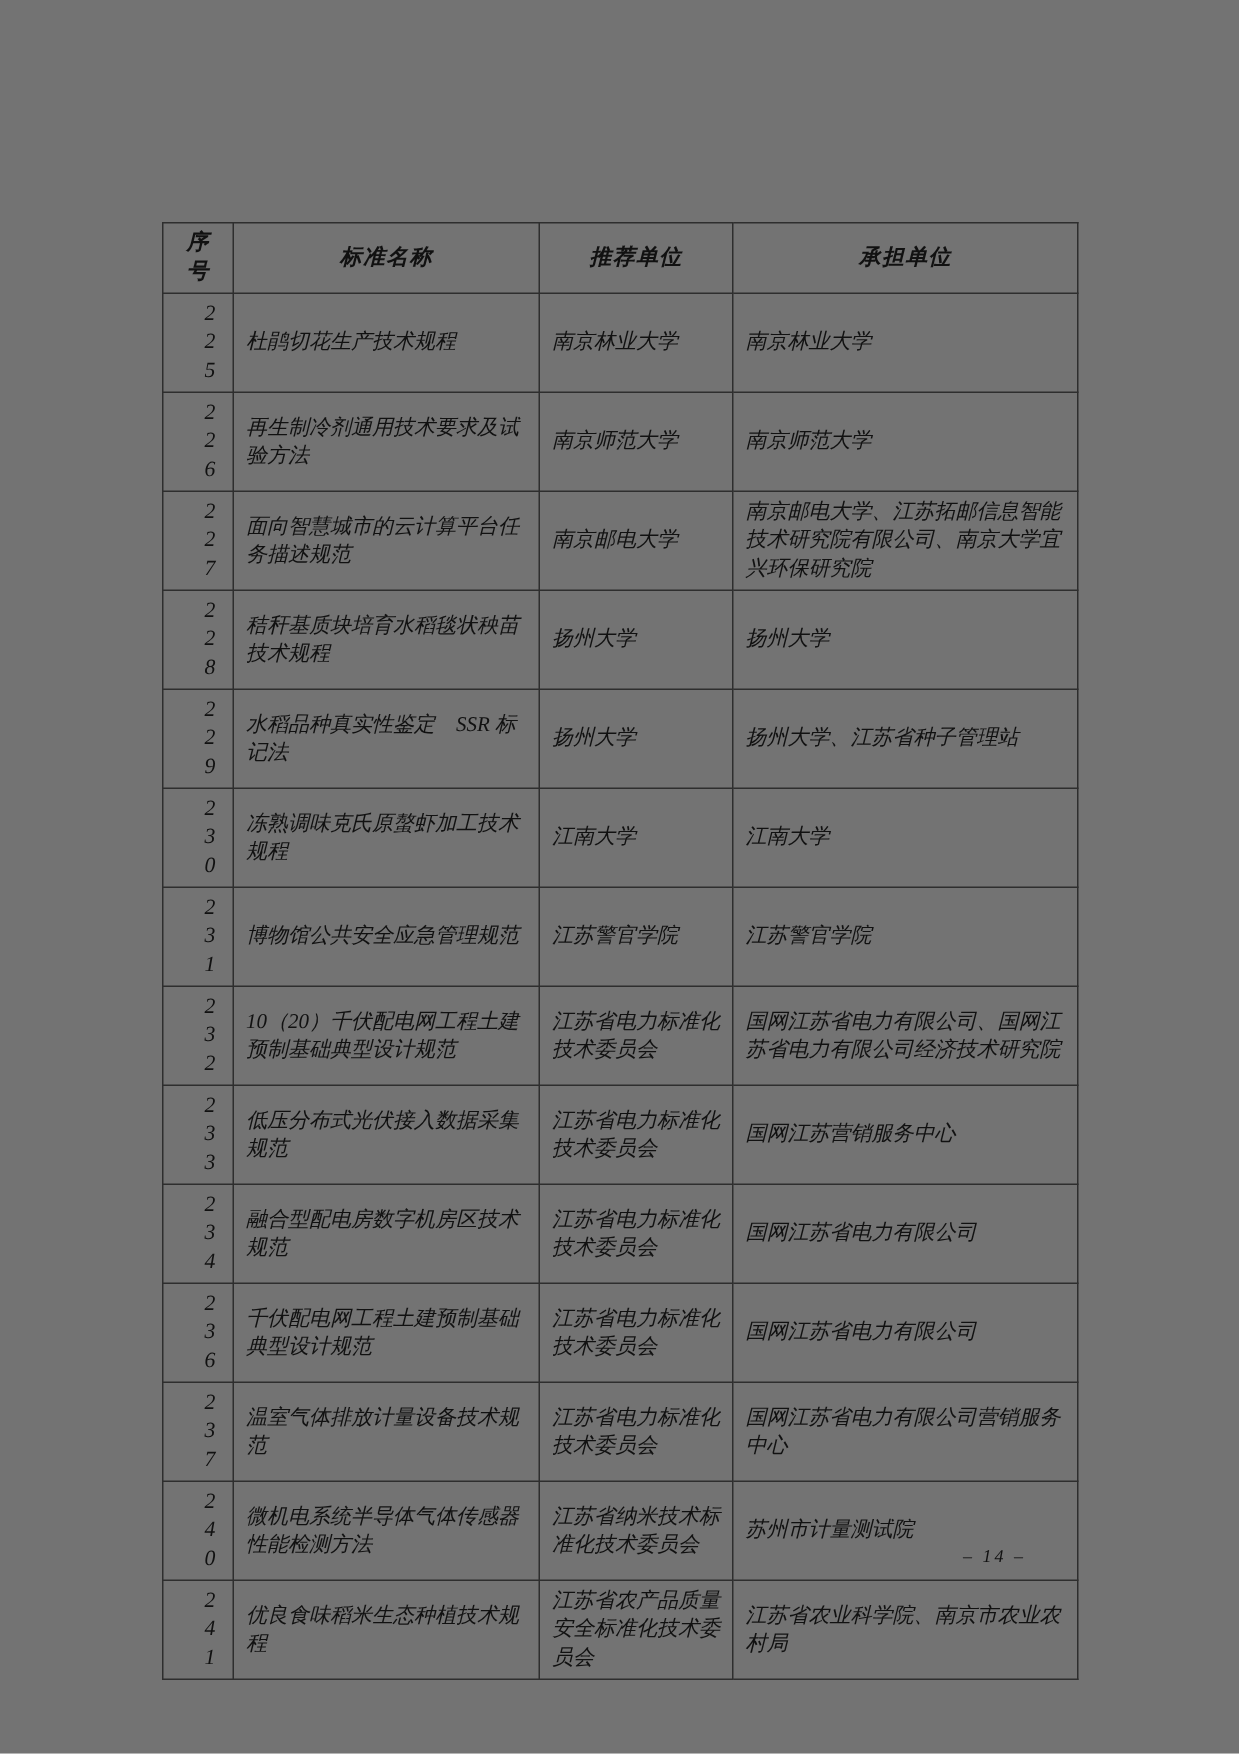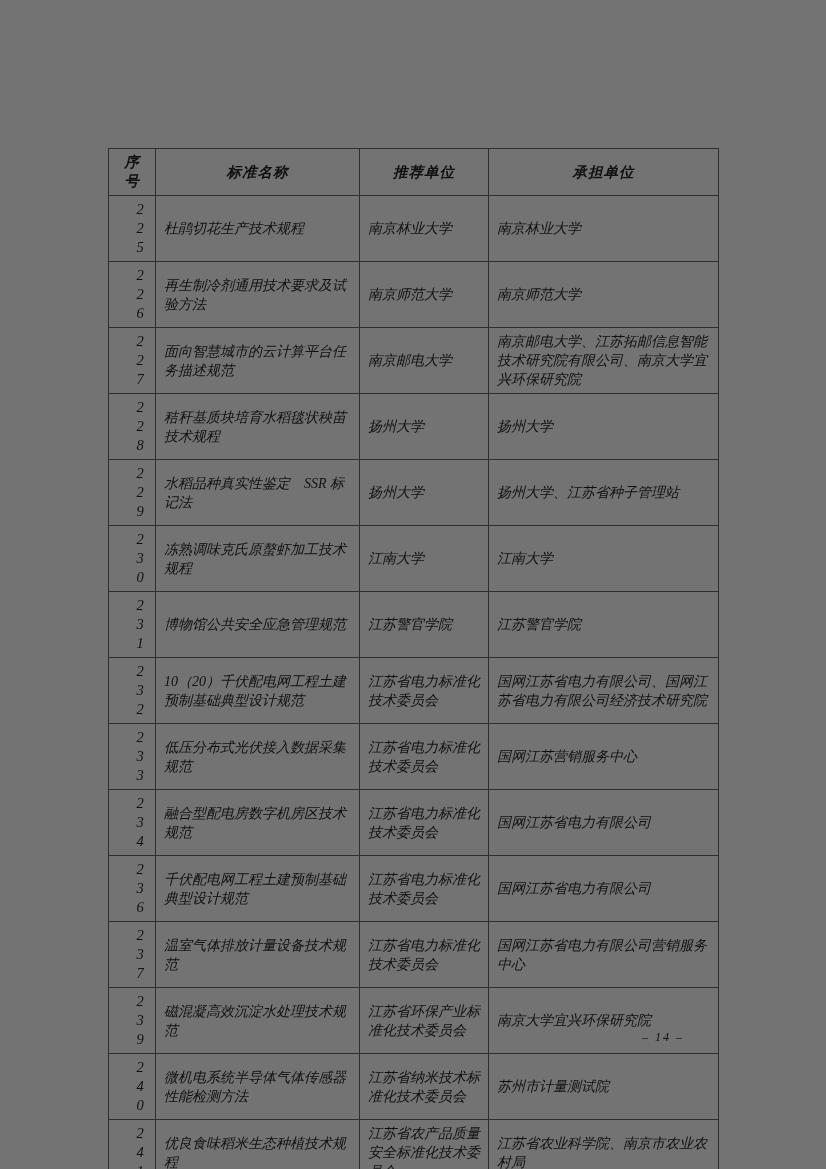--- a/index.html
+++ b/index.html
@@ -154,26 +154,20 @@
       <td class="cell-rec">江苏省电力标准化技术委员会</td>
       <td class="cell-und">国网江苏省电力有限公司</td>
     </tr>
         <tr>
       <td class="cell-no">237</td>
       <td class="cell-name">温室气体排放计量设备技术规范</td>
       <td class="cell-rec">江苏省电力标准化技术委员会</td>
       <td class="cell-und">国网江苏省电力有限公司营销服务中心</td>
     </tr>
         <tr>
-      <td class="cell-no">239</td>
-      <td class="cell-name">磁混凝高效沉淀水处理技术规范</td>
-      <td class="cell-rec">江苏省环保产业标准化技术委员会</td>
-      <td class="cell-und">南京大学宜兴环保研究院</td>
-    </tr>
-        <tr>
       <td class="cell-no">240</td>
       <td class="cell-name">微机电系统半导体气体传感器性能检测方法</td>
       <td class="cell-rec">江苏省纳米技术标准化技术委员会</td>
       <td class="cell-und">苏州市计量测试院</td>
     </tr>
         <tr>
       <td class="cell-no">241</td>
       <td class="cell-name">优良食味稻米生态种植技术规程</td>
       <td class="cell-rec">江苏省农产品质量安全标准化技术委员会</td>
       <td class="cell-und">江苏省农业科学院、南京市农业农村局</td>

